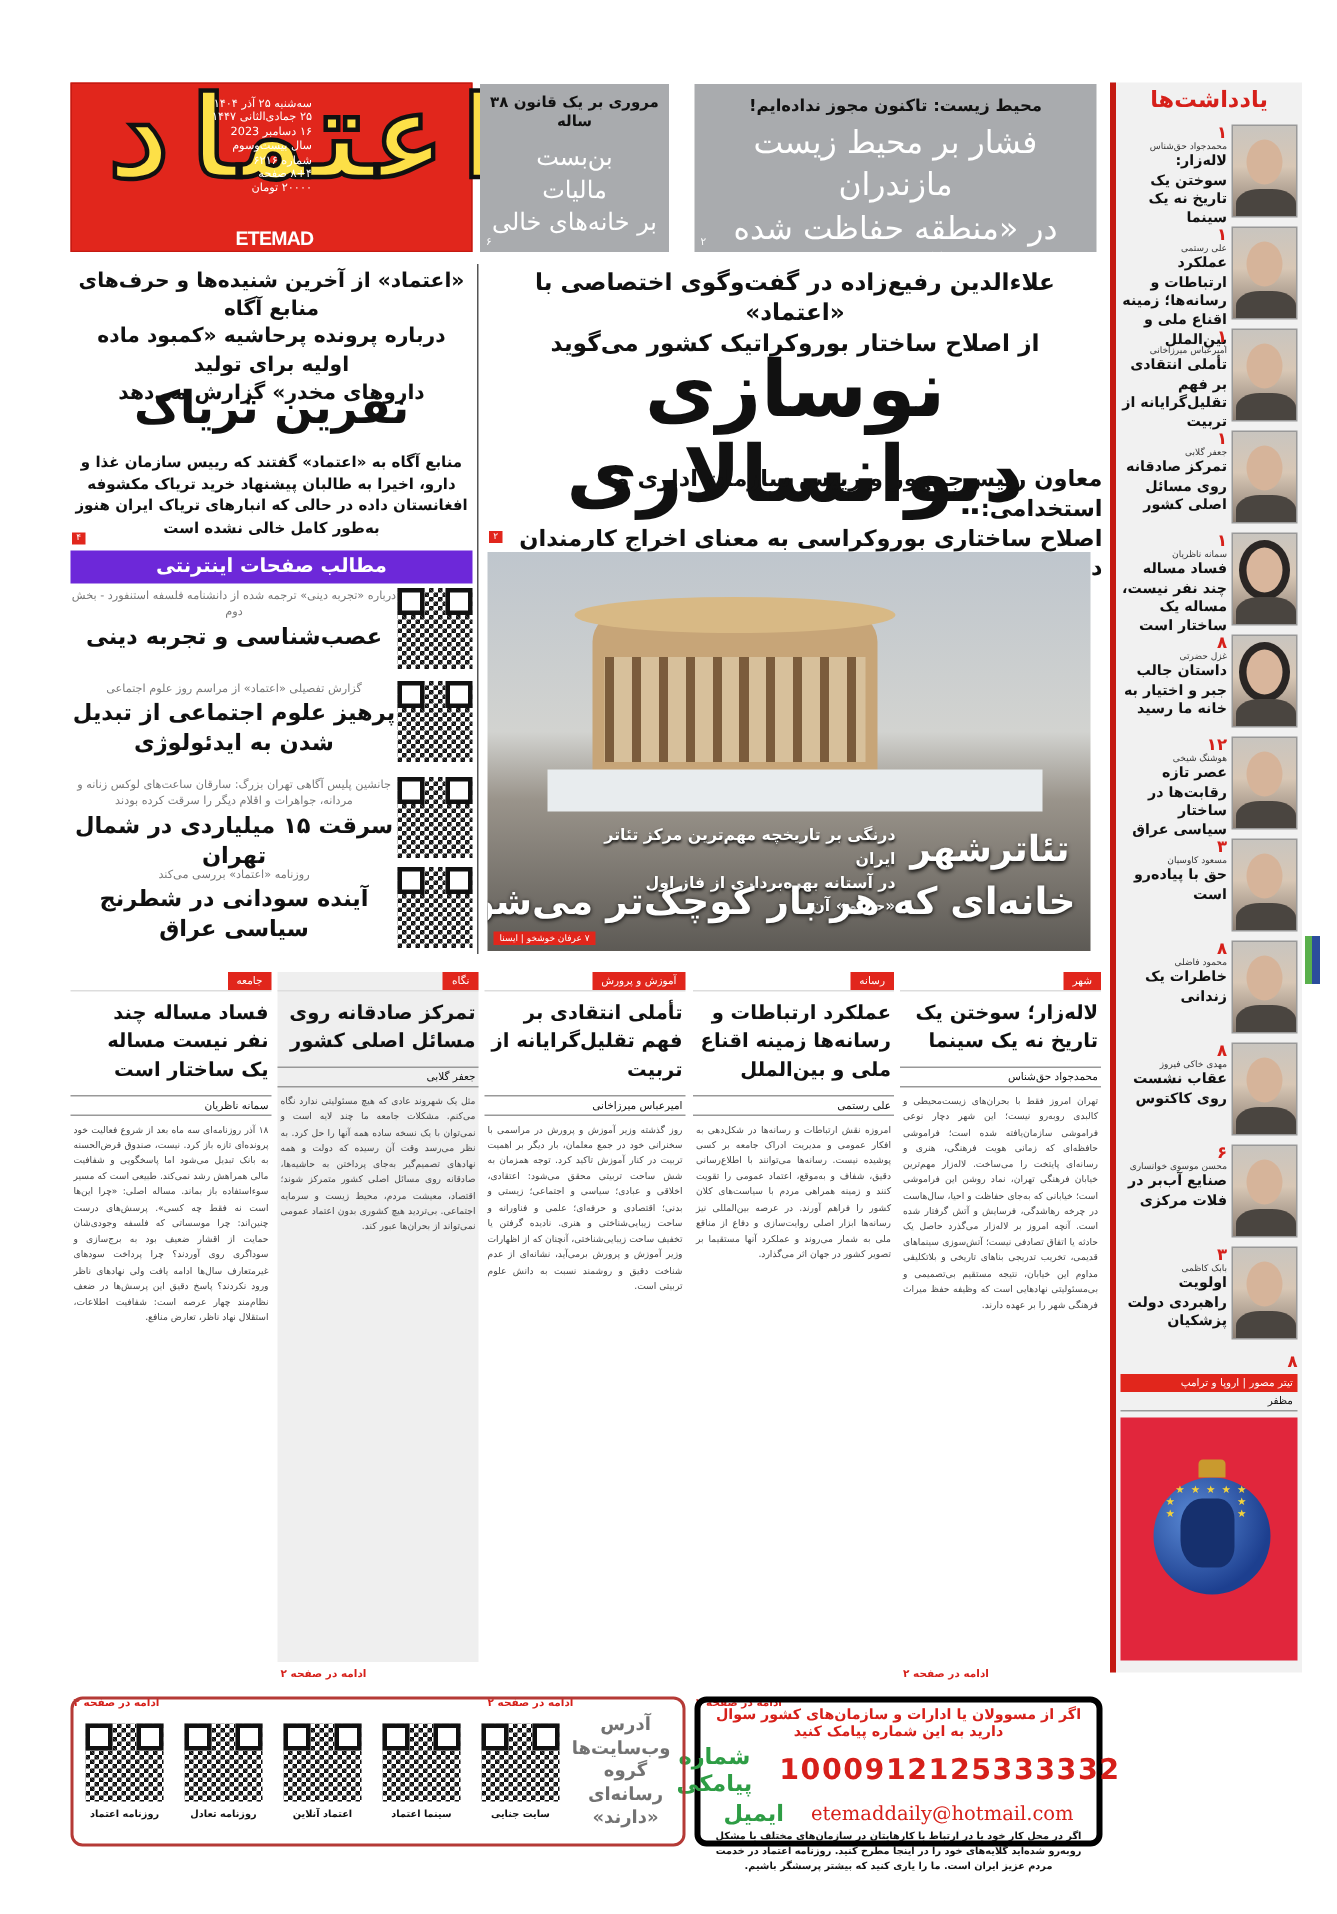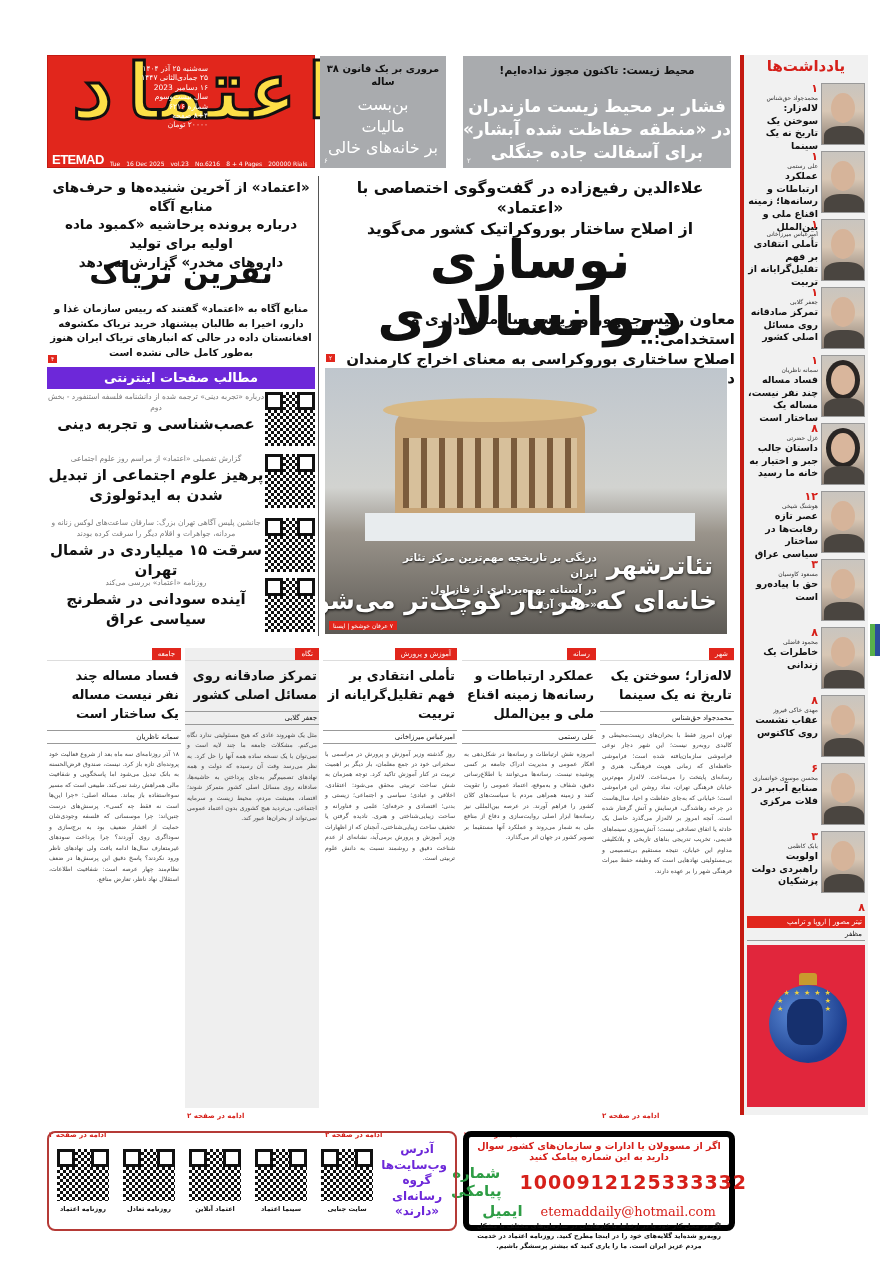--- a/index.html
+++ b/index.html
@@ -4,30 +4,30 @@
 <style>
   * { box-sizing: border-box; margin: 0; padding: 0; }
   body { width: 891px; height: 1276px; background: #ffffff; font-family: "DejaVu Sans", sans-serif; position: relative; overflow: hidden; direction: rtl; color: #111; }
   .abs { position: absolute; }
 
   
   .masthead { left: 47px; top: 55px; width: 268px; height: 113px; background: #e1261c; border: 1px solid #c41a12; }
   .logo { position: absolute; left: 20px; top: 4px; font-family: Liberation Mono, monospace; font-weight: bold; font-size: 76px; color: #fde047; -webkit-text-stroke: 3px #111; line-height: 1; letter-spacing: -4px; direction: rtl; }
   .mast-info { position: absolute; left: 80px; top: 8px; width: 80px; font-size: 7.5px; line-height: 1.25; color: #fff; text-align: right; direction: rtl; }
   .mast-info div { white-space: nowrap; }
-  .mast-foot { position: absolute; left: 0; bottom: 0; width: 100%; height: 16px; background: #e1261c; direction: ltr; display: flex; align-items: flex-end; color: #fff; font-size: 6px; padding-left: 4px; gap: 6px; }
+  .mast-foot { position: absolute; left: 0; bottom: 0; width: 100%; height: 16px; background: #e1261c; direction: ltr; display: flex; align-items: center; color: #fff; font-size: 6px; padding-left: 4px; gap: 6px; flex-direction: column; }
   .mast-foot .brand { font-family: "Liberation Sans", sans-serif; font-size: 13px; font-weight: bold; letter-spacing: -0.5px; }
 
   .gray-box { background: #a9abae; color: #fff; text-align: center; }
   .gb1 { left: 320px; top: 56px; width: 126px; height: 112px; padding-top: 6px; }
   .gb1 .kicker { font-size: 10px; color: #111; font-weight: bold; line-height: 1.3; }
   .gb1 .big { font-size: 16px; font-weight: normal; line-height: 1.35; margin-top: 6px; }
   .gb2 { left: 463px; top: 56px; width: 268px; height: 112px; padding-top: 8px; }
   .gb2 .kicker { font-size: 11px; color: #111; font-weight: bold; }
-  .gb2 .big { font-size: 17px; font-weight: bold; line-height: 1.35; margin-top: 18px; }
+  .gb2 .big { font-size: 21px; font-weight: normal; line-height: 1.35; margin-top: 4px; }
   .pg-num { position: absolute; bottom: 3px; left: 4px; font-size: 7px; color: #fff; }
 
   
   .notes { left: 740px; top: 55px; width: 128px; height: 1060px; background: #f1f1f1; border-left: 4px solid #c41a12; }
   .notes-title { text-align: center; color: #d6201a; font-weight: bold; font-size: 15px; padding: 2px 0 6px; }
   .note { display: flex; direction: rtl; gap: 3px; padding: 2px 3px 4px 3px; height: 68px; }
   .note-text { width: 72px; text-align: right; }
   .note-num { color: #d6201a; font-weight: bold; font-size: 11px; line-height: 1; }
   .note-author { font-size: 6px; color: #333; line-height: 1.3; }
   .note-title { font-size: 9.5px; font-weight: bold; line-height: 1.35; color: #111; }
@@ -87,29 +87,29 @@
   .col { position: absolute; top: 648px; height: 460px; }
   .col-tag { height: 12px; display: flex; justify-content: flex-start; }
   .col-tag span { background: #e1261c; color: #fff; font-size: 7px; padding: 0 6px; line-height: 12px; }
   .col-title { font-size: 13px; font-weight: bold; line-height: 1.45; text-align: right; padding: 6px 2px 6px; border-top: 1px solid #ddd; }
   .col-author { font-size: 7px; text-align: right; border-top: 1px solid #999; border-bottom: 1px solid #999; padding: 2px; }
   .col-body { font-size: 6.1px; line-height: 1.72; color: #444; text-align: justify; padding: 5px 2px 0; height: 385px; overflow: hidden; }
   .col-more { font-size: 7px; color: #d6201a; font-weight: bold; text-align: left; padding: 2px; }
   .col.shaded { background: #efefef; }
 
   
-  .sms-box { left: 463px; top: 1131px; width: 272px; height: 100px; border: 6px solid #000000; border-radius: 8px; text-align: center; padding: 3px 4px; }
+  .sms-box { left: 463px; top: 1131px; width: 272px; height: 100px; border: 4px solid #000000; border-radius: 8px; text-align: center; padding: 3px 4px; }
   .sms-top { color: #d6201a; font-size: 9.5px; font-weight: bold; }
   .sms-row { display: flex; justify-content: center; align-items: center; gap: 18px; margin-top: 2px; }
   .sms-label { color: #2e9d45; font-weight: bold; font-size: 15px; }
   .sms-num { color: #d6201a; font-weight: 900; font-size: 19px; direction: ltr; letter-spacing: 1px; }
   .email { color: #d6201a; font-family: "DejaVu Serif", serif; font-size: 13px; direction: ltr; }
   .sms-foot { font-size: 6.5px; font-weight: bold; line-height: 1.5; margin-top: 2px; }
   .web-box { left: 47px; top: 1131px; width: 410px; height: 100px; border: 2px solid #b53a36; border-radius: 8px; display: flex; direction: ltr; align-items: center; padding: 0 8px; gap: 14px; }
-  .web-title { color: #6d28d9; font-size: 12px; font-weight: bold; text-align: center; line-height: 1.3; direction: rtl; width: 60px; }
+  .web-title { color: #737373; font-size: 12px; font-weight: bold; text-align: center; line-height: 1.3; direction: rtl; width: 60px; }
   .web-qr { display: flex; flex-direction: column; align-items: center; gap: 4px; }
   .web-qr .qr { width: 52px; height: 52px; }
   .web-qr span { font-size: 6.5px; font-weight: bold; direction: rtl; white-space: nowrap; }
 </style>
 </head>
 <body>
 
 <div class="abs masthead">
   <div class="logo">اعتماد</div>
   <div class="mast-info">

